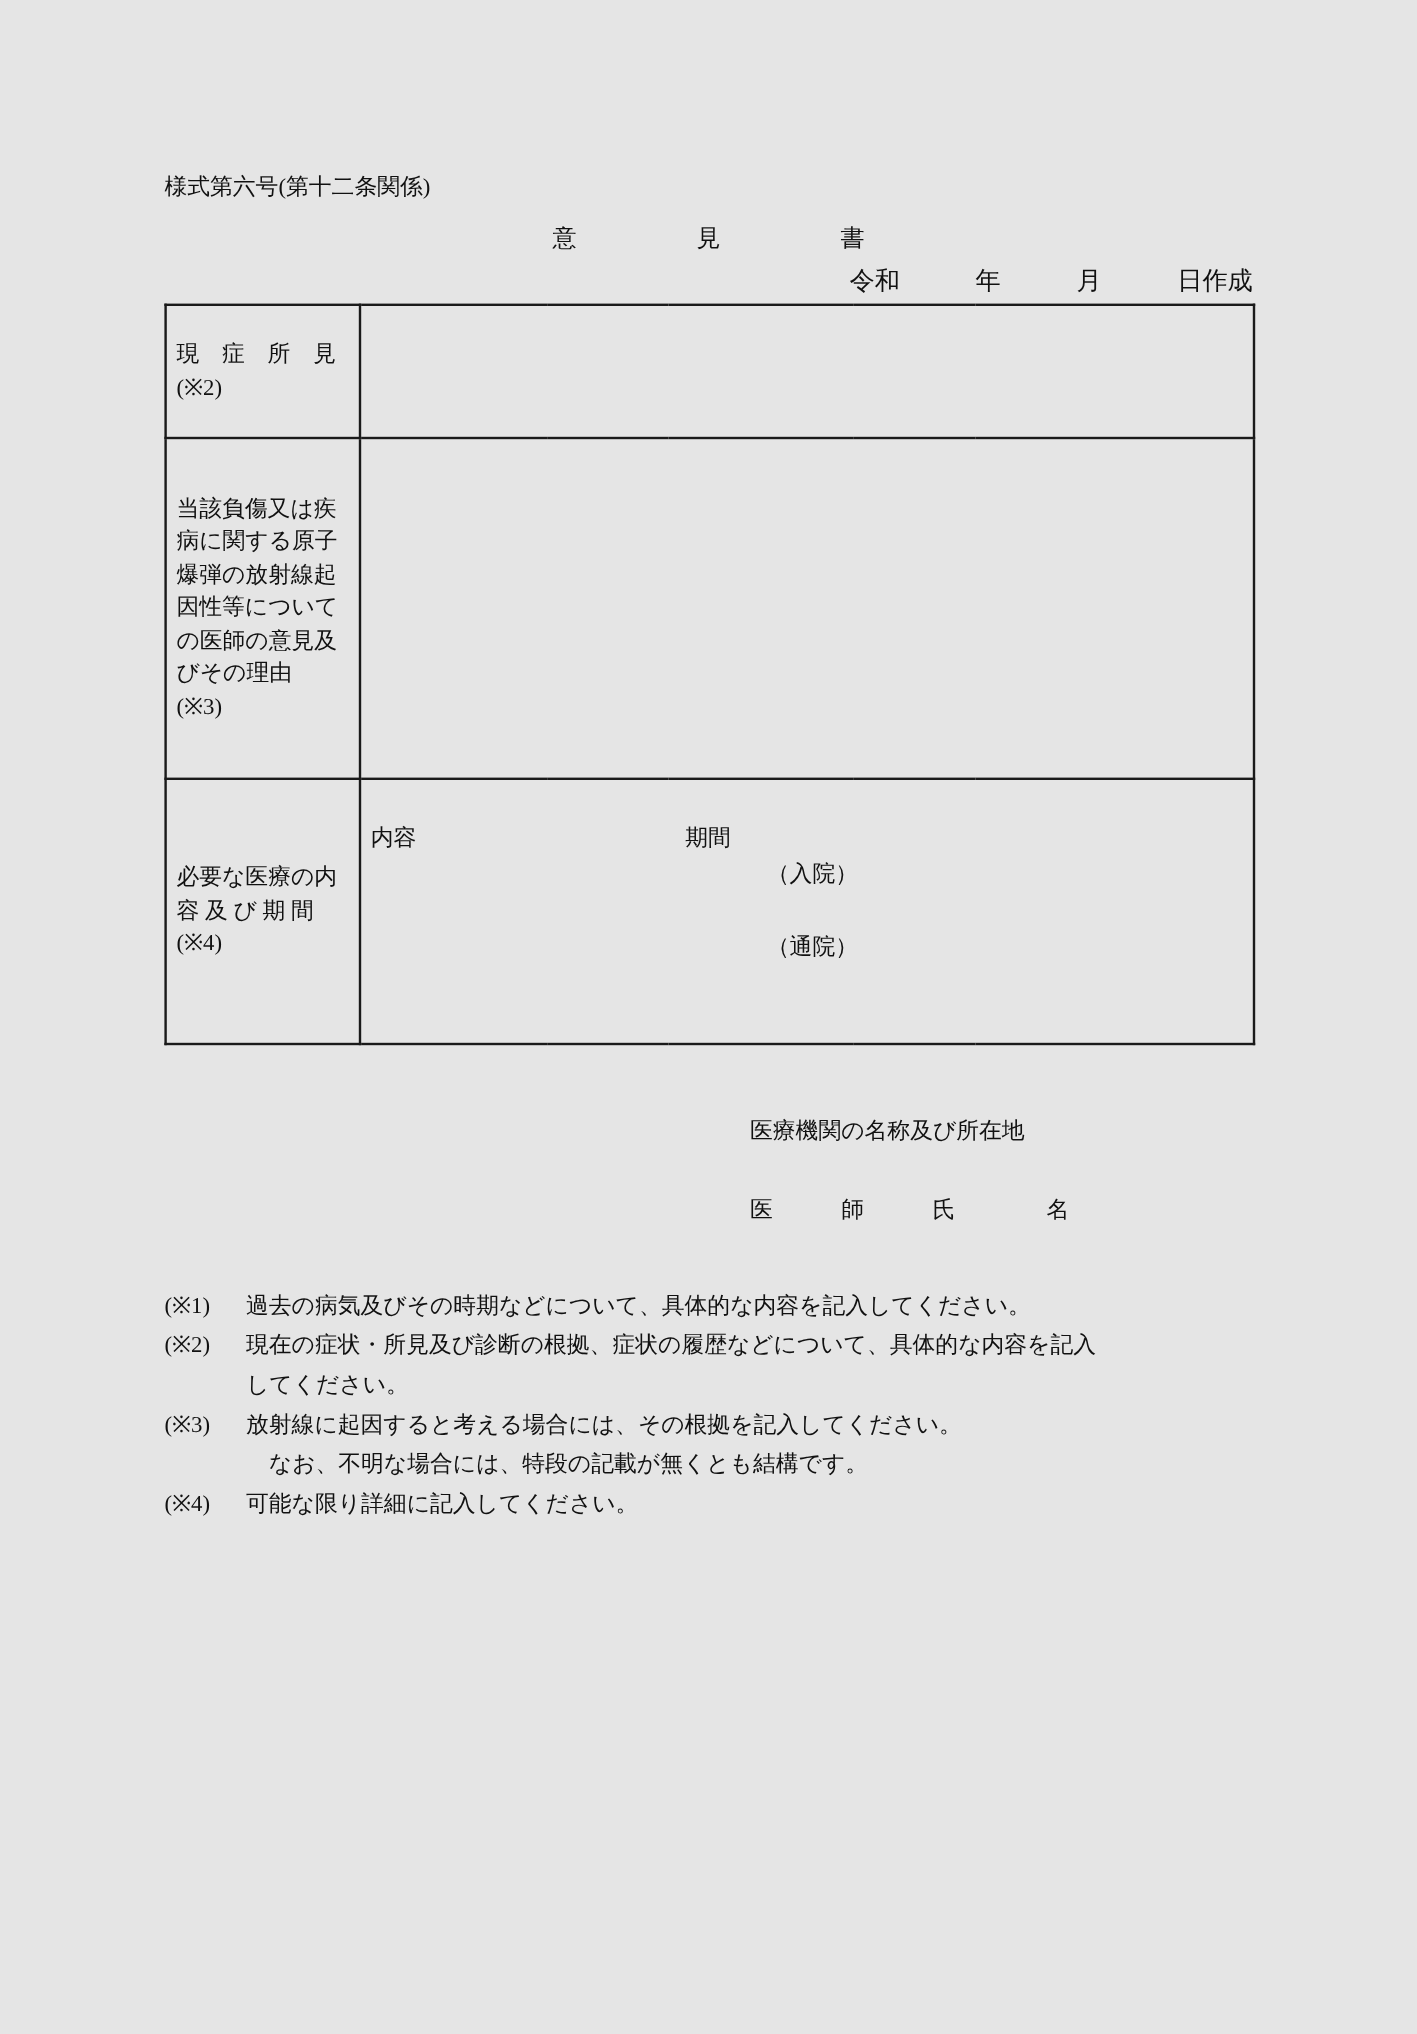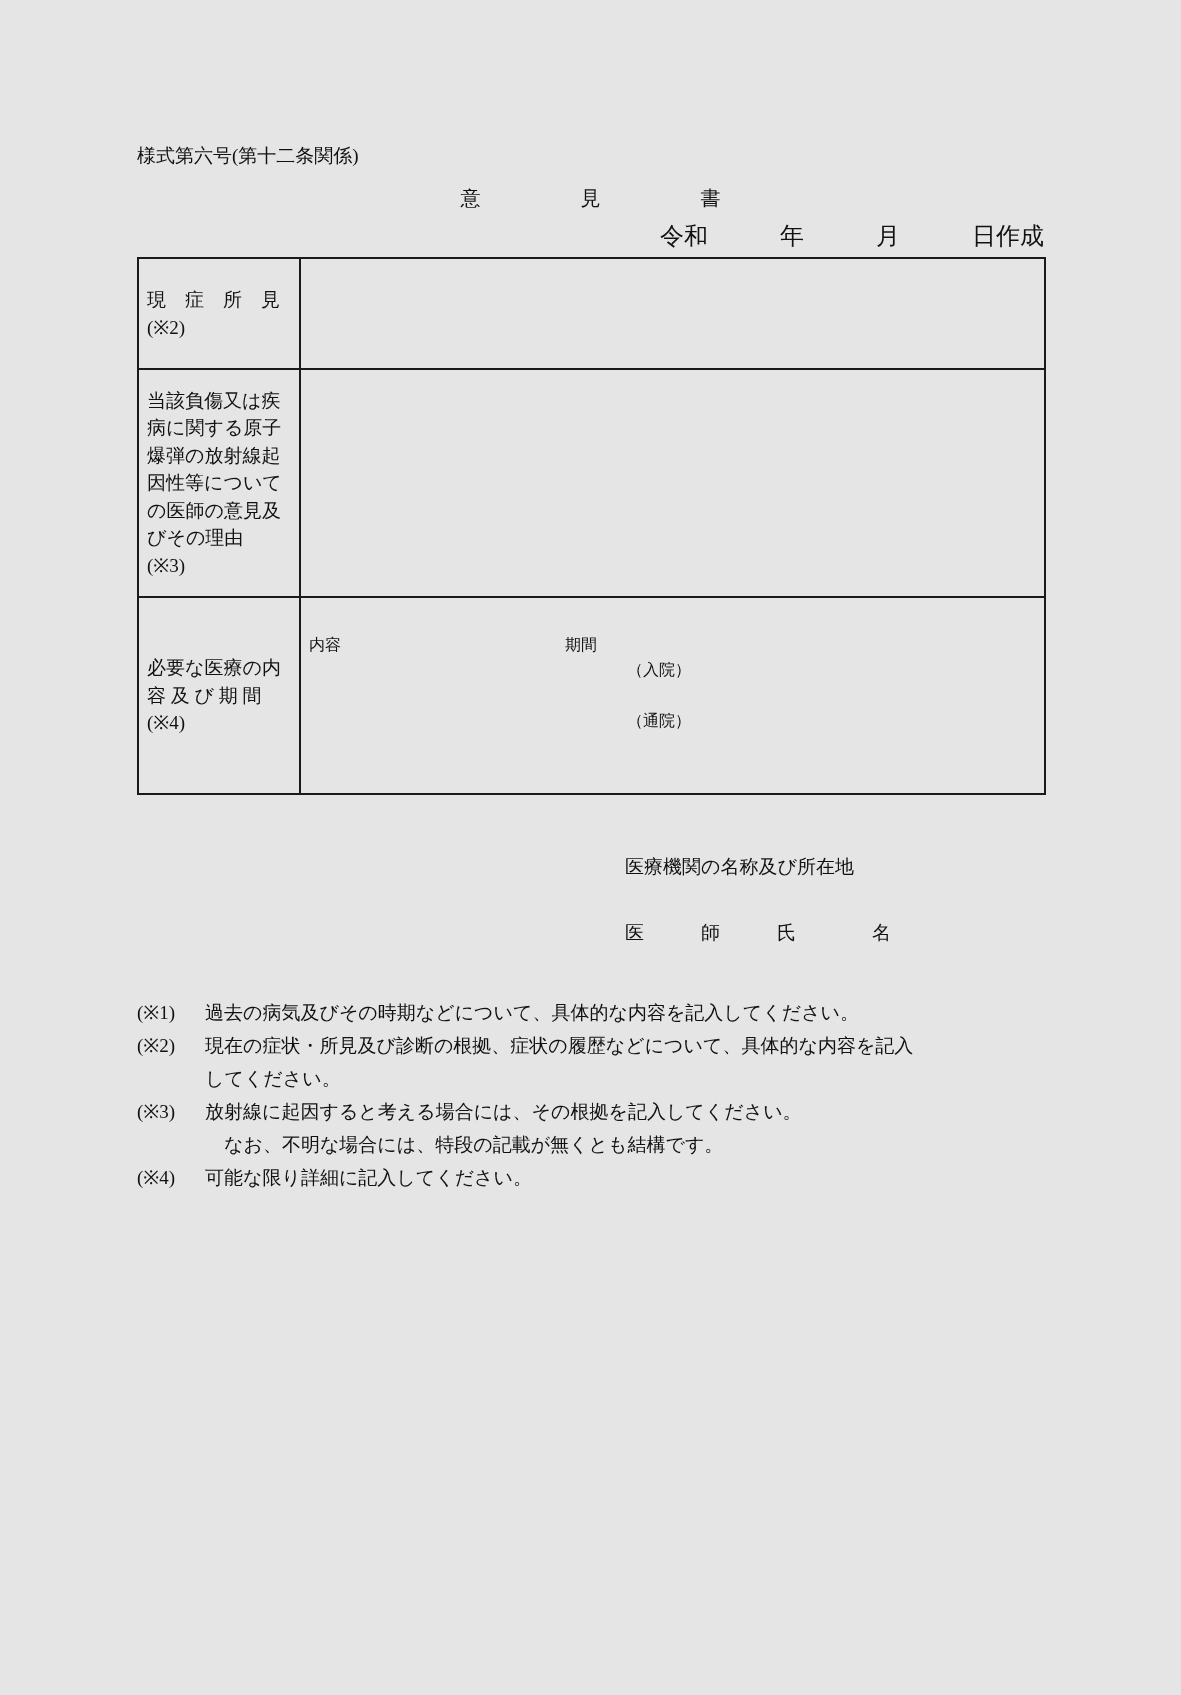--- a/index.html
+++ b/index.html
@@ -20,21 +20,21 @@
     margin-bottom: 16px;
     white-space: pre-line;
   }
   .doc-title {
     font-size: 20px;
     text-align: center;
     margin-bottom: 8px;
     white-space: pre-line;
   }
   .date-line {
-    font-size: 24px;
+    font-size: 21px;
     text-align: right;
     margin-bottom: 5px;
     white-space: pre-line;
   }
   table.form-table {
     border-collapse: collapse;
     table-layout: fixed;
     width: 907px;
   }
   table.form-table td {
@@ -44,21 +44,21 @@
     padding: 6px 8px;
     vertical-align: middle;
     white-space: pre-line;
     overflow: hidden;
   }
   td.v-top { vertical-align: top; padding-top: 8px; }
   .care-cell { vertical-align: top; }
   .care-line {
     display: flex;
     align-items: flex-start;
-    font-size: 16px;
+    font-size: 19px;
     line-height: 1.6;
     white-space: pre-line;
   }
   .care-period { margin-left: 224px; }
   .care-stay { margin-left: 30px; display: inline-block; }
   .care-stay span { display: block; }
   .signature {
     margin-top: 22px;
     margin-left: 488px;
     font-size: 19px;
@@ -102,21 +102,21 @@
       <col style="width:102px">
       <col style="width:232px">
     </colgroup>
     <tbody>
       <tr>
         <td style="height:111px" class="v-top">現　症　所　見
 (※2)</td>
         <td colspan="5"></td>
       </tr>
       <tr>
-        <td style="height:228px" class="v-top">当該負傷又は疾
+        <td style="height:284px" class="v-top">当該負傷又は疾
 病に関する原子
 爆弾の放射線起
 因性等について
 の医師の意見及
 びその理由
 (※3)</td>
         <td colspan="5"></td>
       </tr>
       <tr>
         <td style="height:92px" class="v-top">必要な医療の内

